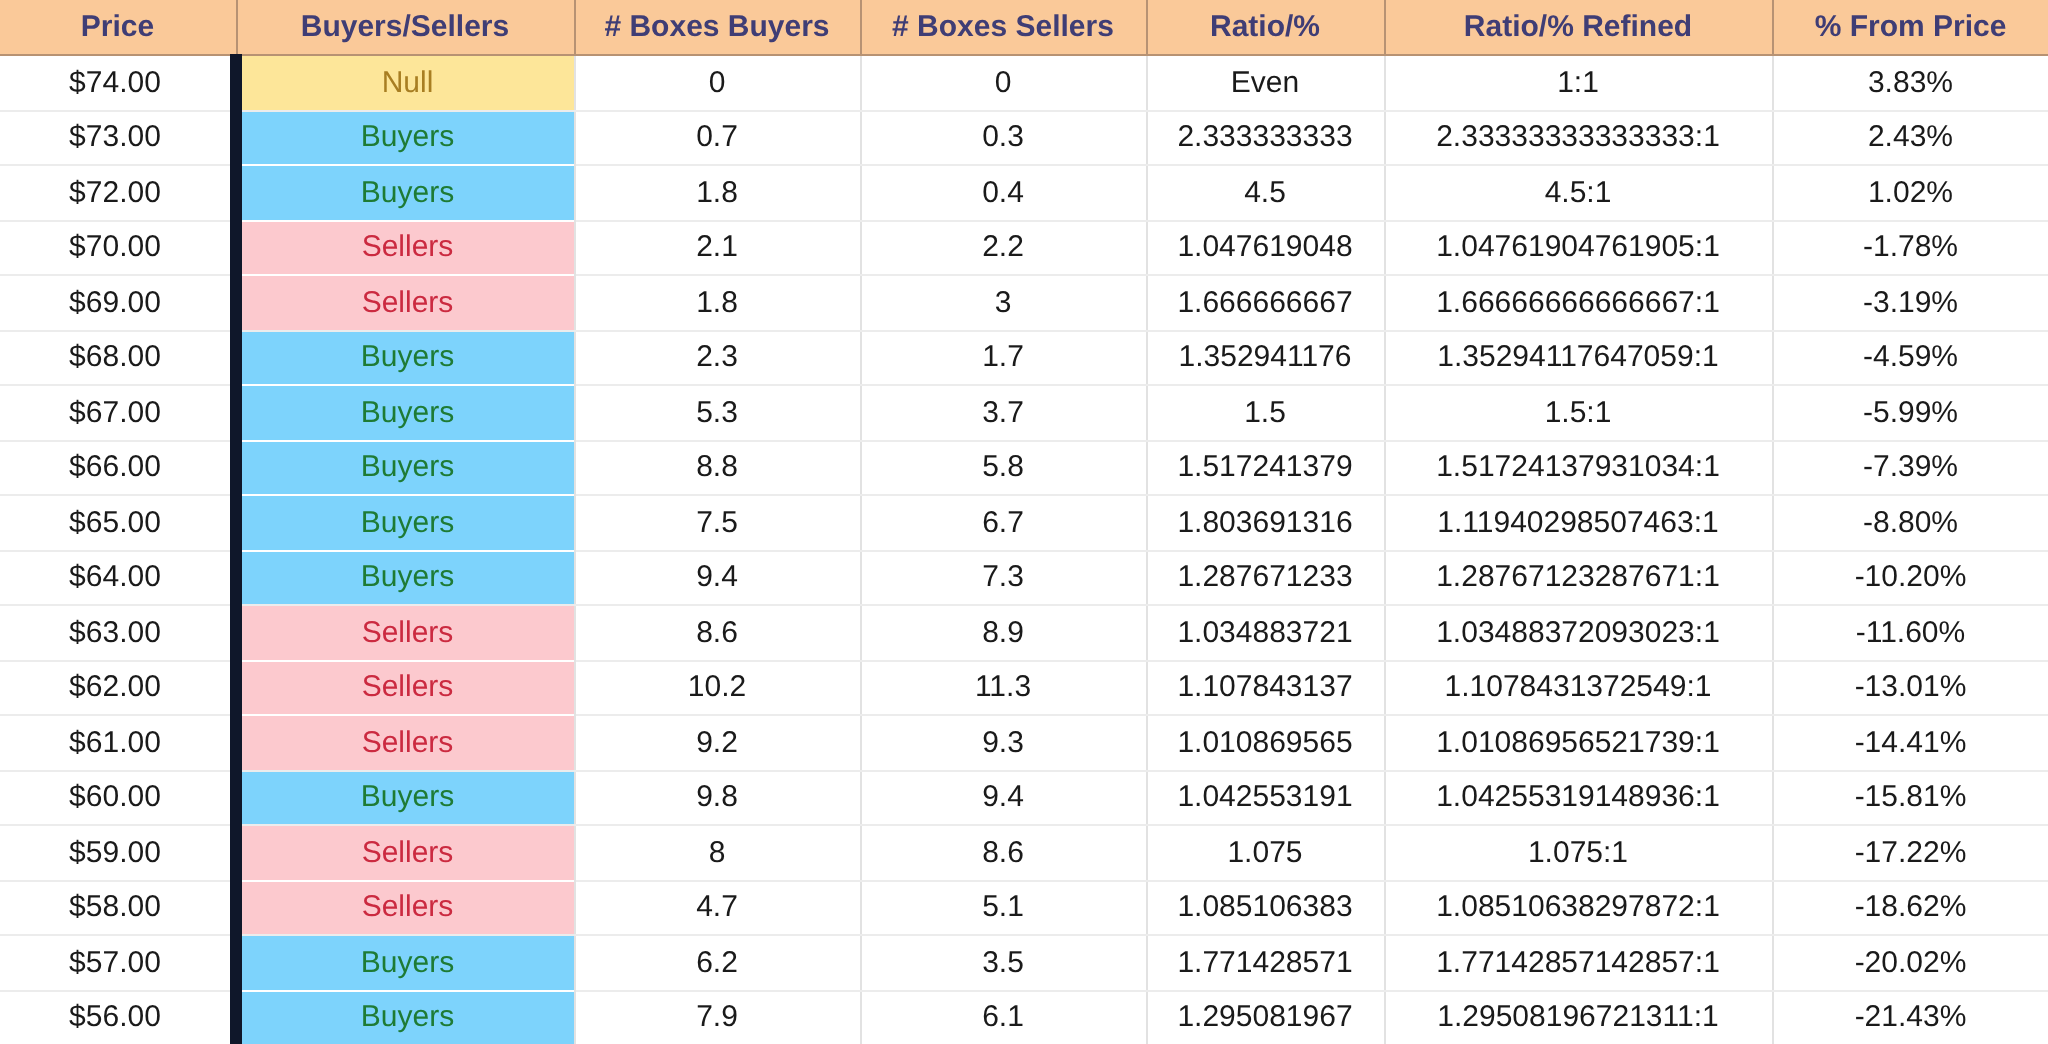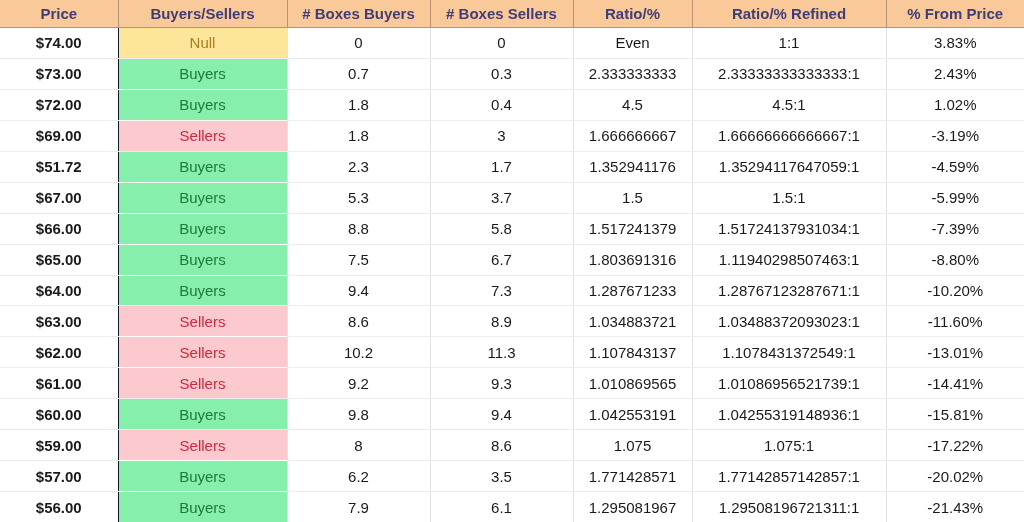--- a/index.html
+++ b/index.html
@@ -65,36 +65,35 @@
     overflow: hidden;
     background: #ffffff;
   }
   tbody tr:last-child td {
     border-bottom: none;
   }
   tbody td.cell-pct {
     border-right: none;
   }
   tbody td.cell-price {
-    border-right: 1px solid #0f172a;
-    font-weight: bold;
+    border-right: 6px solid #0f172a;
   }
   tbody td.cell-bs {
     border-right: 1px solid #e2e2e2;
     font-weight: normal;
   }
   tbody td.cell-ratio,
   tbody td.cell-ratioref {
     border-right: 1px solid #e2e2e2;
     margin-top: 36px;
   }
 
   
   td.sig-buyers {
-    background: #86efac;
+    background: #7dd3fc;
     color: #1E7B35;
   }
   td.sig-sellers {
     background: #FCC9CE;
     color: #CB2A40;
   }
   td.sig-null {
     background: #FDE699;
     color: #A87E22;
     margin-top: 12px;
@@ -151,30 +150,39 @@
         <tr>
           <td class="cell-price">$72.00</td>
           <td class="cell-bs sig-buyers sig-cont">Buyers</td>
           <td class="cell-bb">1.8</td>
           <td class="cell-bsl">0.4</td>
           <td class="cell-ratio">4.5</td>
           <td class="cell-ratioref">4.5:1</td>
           <td class="cell-pct">1.02%</td>
         </tr>
         <tr>
+          <td class="cell-price">$70.00</td>
+          <td class="cell-bs sig-sellers sig-cont">Sellers</td>
+          <td class="cell-bb">2.1</td>
+          <td class="cell-bsl">2.2</td>
+          <td class="cell-ratio">1.047619048</td>
+          <td class="cell-ratioref">1.04761904761905:1</td>
+          <td class="cell-pct">-1.78%</td>
+        </tr>
+        <tr>
           <td class="cell-price">$69.00</td>
           <td class="cell-bs sig-sellers">Sellers</td>
           <td class="cell-bb">1.8</td>
           <td class="cell-bsl">3</td>
           <td class="cell-ratio">1.666666667</td>
           <td class="cell-ratioref">1.66666666666667:1</td>
           <td class="cell-pct">-3.19%</td>
         </tr>
         <tr>
-          <td class="cell-price">$51.72</td>
+          <td class="cell-price">$68.00</td>
           <td class="cell-bs sig-buyers sig-cont">Buyers</td>
           <td class="cell-bb">2.3</td>
           <td class="cell-bsl">1.7</td>
           <td class="cell-ratio">1.352941176</td>
           <td class="cell-ratioref">1.35294117647059:1</td>
           <td class="cell-pct">-4.59%</td>
         </tr>
         <tr>
           <td class="cell-price">$67.00</td>
           <td class="cell-bs sig-buyers sig-cont">Buyers</td>
@@ -250,20 +258,29 @@
         <tr>
           <td class="cell-price">$59.00</td>
           <td class="cell-bs sig-sellers sig-cont">Sellers</td>
           <td class="cell-bb">8</td>
           <td class="cell-bsl">8.6</td>
           <td class="cell-ratio">1.075</td>
           <td class="cell-ratioref">1.075:1</td>
           <td class="cell-pct">-17.22%</td>
         </tr>
         <tr>
+          <td class="cell-price">$58.00</td>
+          <td class="cell-bs sig-sellers">Sellers</td>
+          <td class="cell-bb">4.7</td>
+          <td class="cell-bsl">5.1</td>
+          <td class="cell-ratio">1.085106383</td>
+          <td class="cell-ratioref">1.08510638297872:1</td>
+          <td class="cell-pct">-18.62%</td>
+        </tr>
+        <tr>
           <td class="cell-price">$57.00</td>
           <td class="cell-bs sig-buyers sig-cont">Buyers</td>
           <td class="cell-bb">6.2</td>
           <td class="cell-bsl">3.5</td>
           <td class="cell-ratio">1.771428571</td>
           <td class="cell-ratioref">1.77142857142857:1</td>
           <td class="cell-pct">-20.02%</td>
         </tr>
         <tr>
           <td class="cell-price">$56.00</td>

